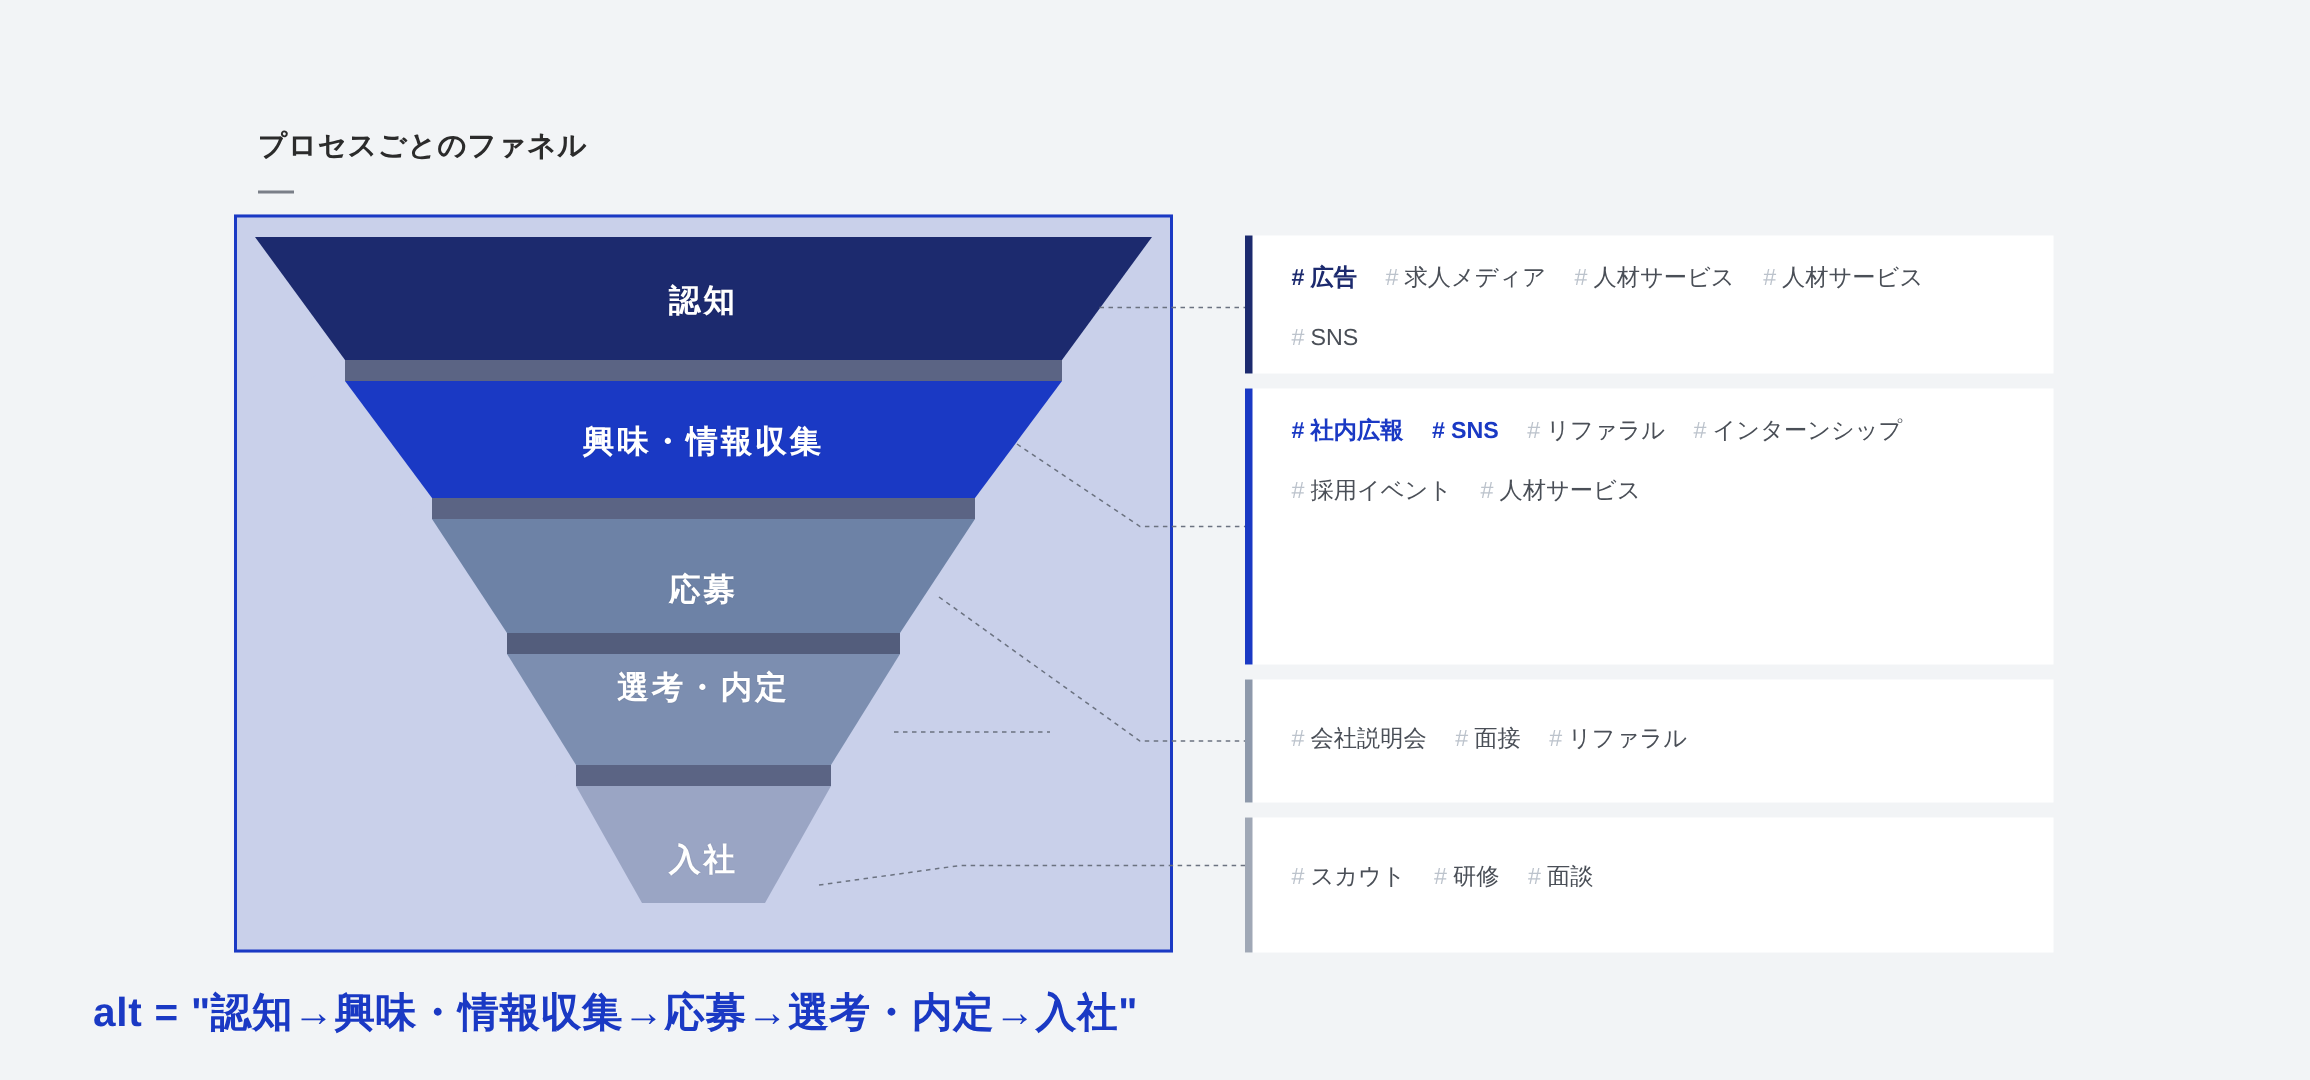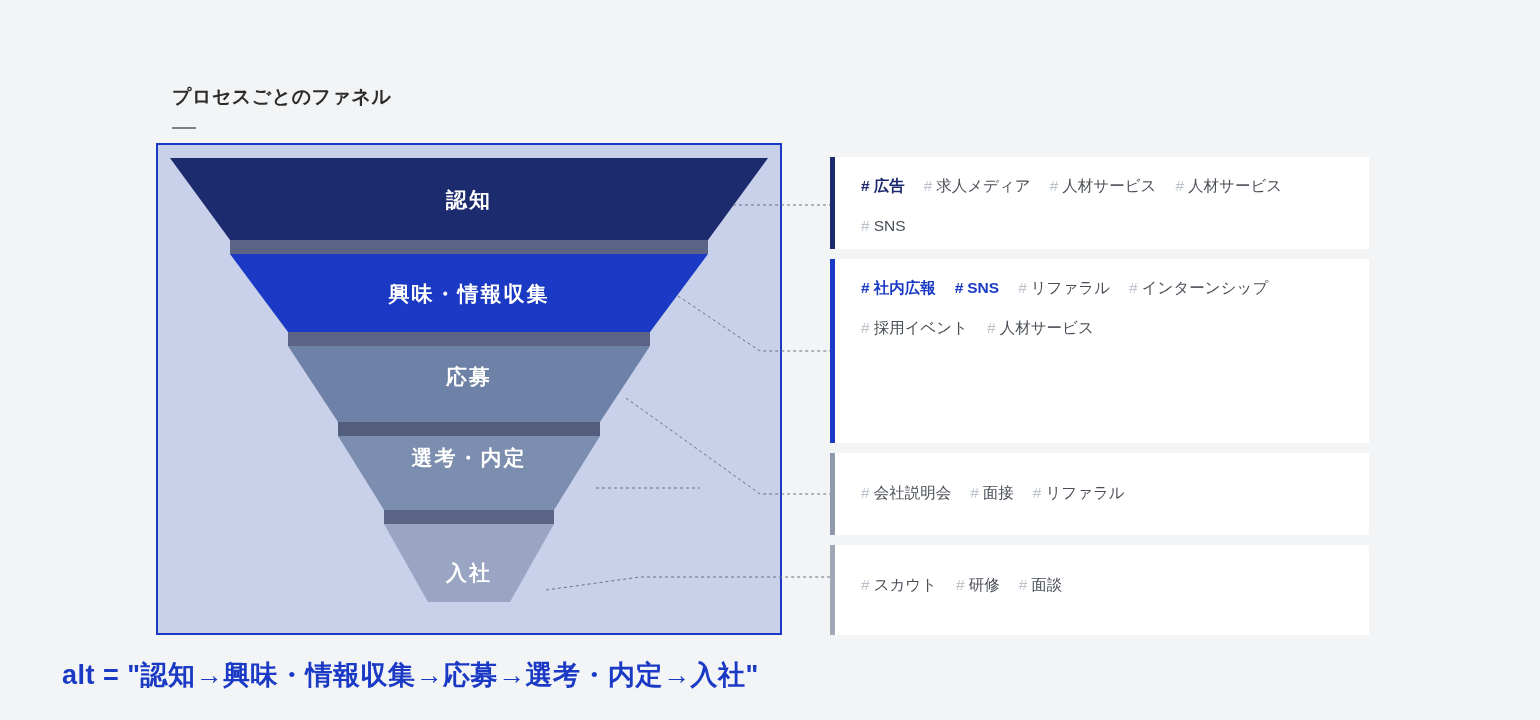--- a/index.html
+++ b/index.html
@@ -85,21 +85,21 @@
         <polygon points="180,277 442,277 442,291 180,291" fill="#535d7c"></polygon>
         <polygon points="180,277 180,291 154,291" fill="#c9d0ea"></polygon>
         <polygon points="180,291 442,291 396,365 226,365" fill="#7c8eb0"></polygon>
         <polygon points="226,365 396,365 396,379 226,379" fill="#5b6484"></polygon>
         <polygon points="226,365 226,379 200,379" fill="#c9d0ea"></polygon>
         <polygon points="226,379 396,379 352,457 270,457" fill="#9aa5c4"></polygon>
       </svg>
     <div id="funnel-labels">
         <div class="funnel-label" style="left: 311px; top: 55px;">認知</div>
         <div class="funnel-label" style="left: 311px; top: 149px; text-align: right;">興味・情報収集</div>
-        <div class="funnel-label" style="left: 311px; top: 232px; text-align: right;">応募</div>
+        <div class="funnel-label" style="left: 311px; top: 248px; text-align: right;">応募</div>
         <div class="funnel-label" style="left: 311px; top: 313px;">選考・内定</div>
         <div class="funnel-label" style="left: 311px; top: 428px;">入社</div>
       </div>
   </div>
 
   <svg id="connectors" viewBox="0 0 1540 720">
       <path d="M733,205 L830,205" fill="none" stroke="#6b7280" stroke-width="1" stroke-dasharray="3 3"></path>
       <path d="M678,296 L760,351 L830,351" fill="none" stroke="#6b7280" stroke-width="1" stroke-dasharray="3 3"></path>
       <path d="M626,398 L760,494 L830,494" fill="none" stroke="#6b7280" stroke-width="1" stroke-dasharray="3 3"></path>
       <path d="M596,488 L700,488" fill="none" stroke="#6b7280" stroke-width="1" stroke-dasharray="3 3"></path>

